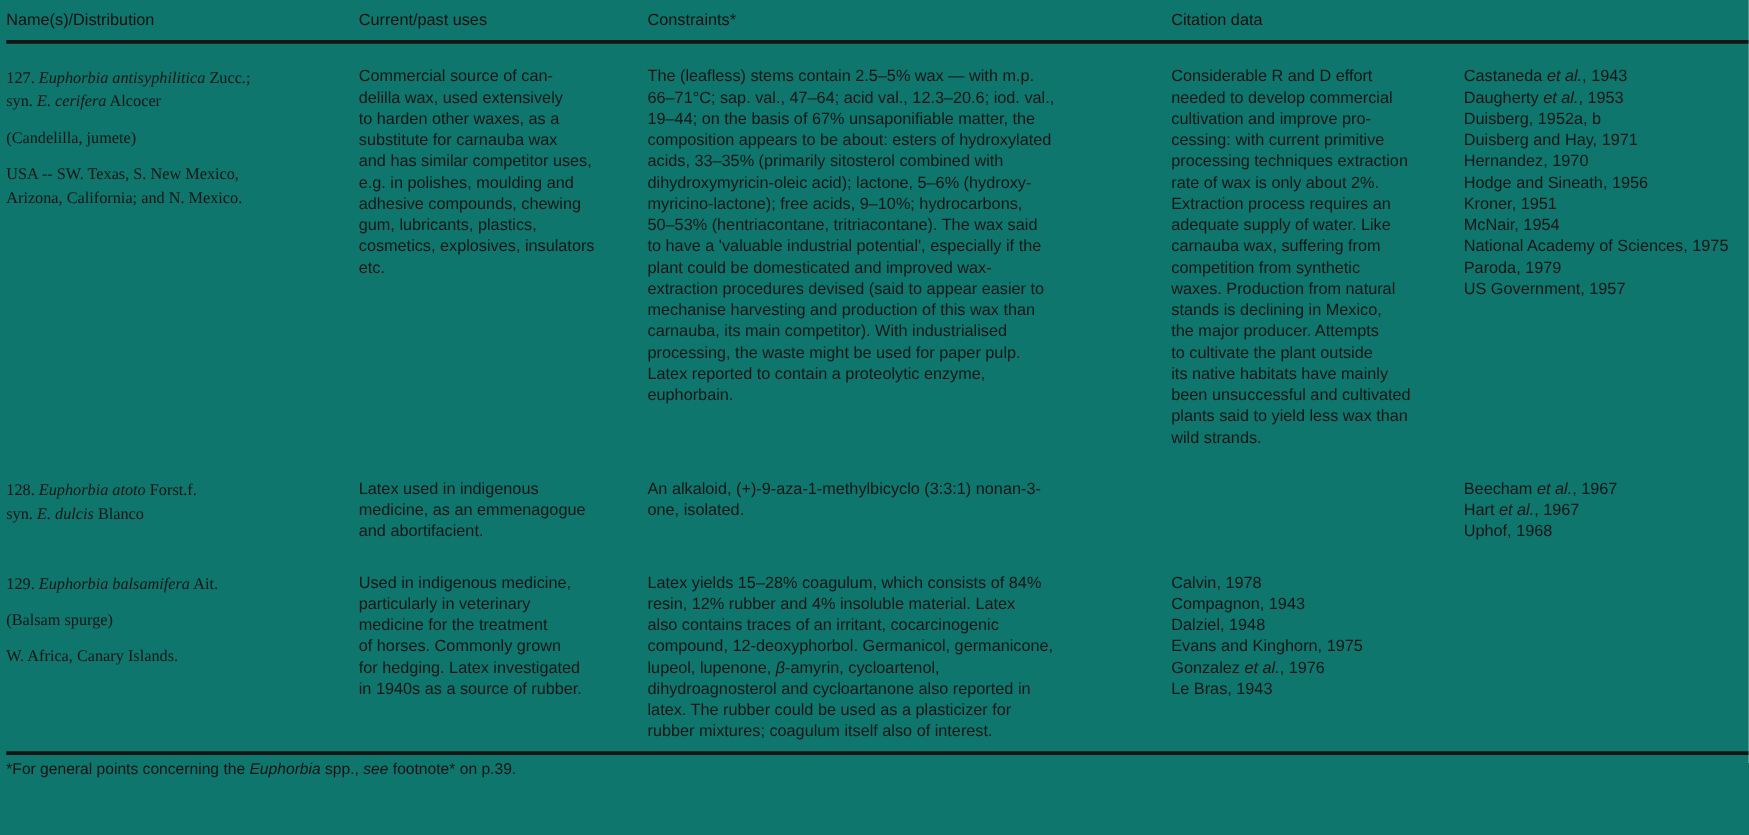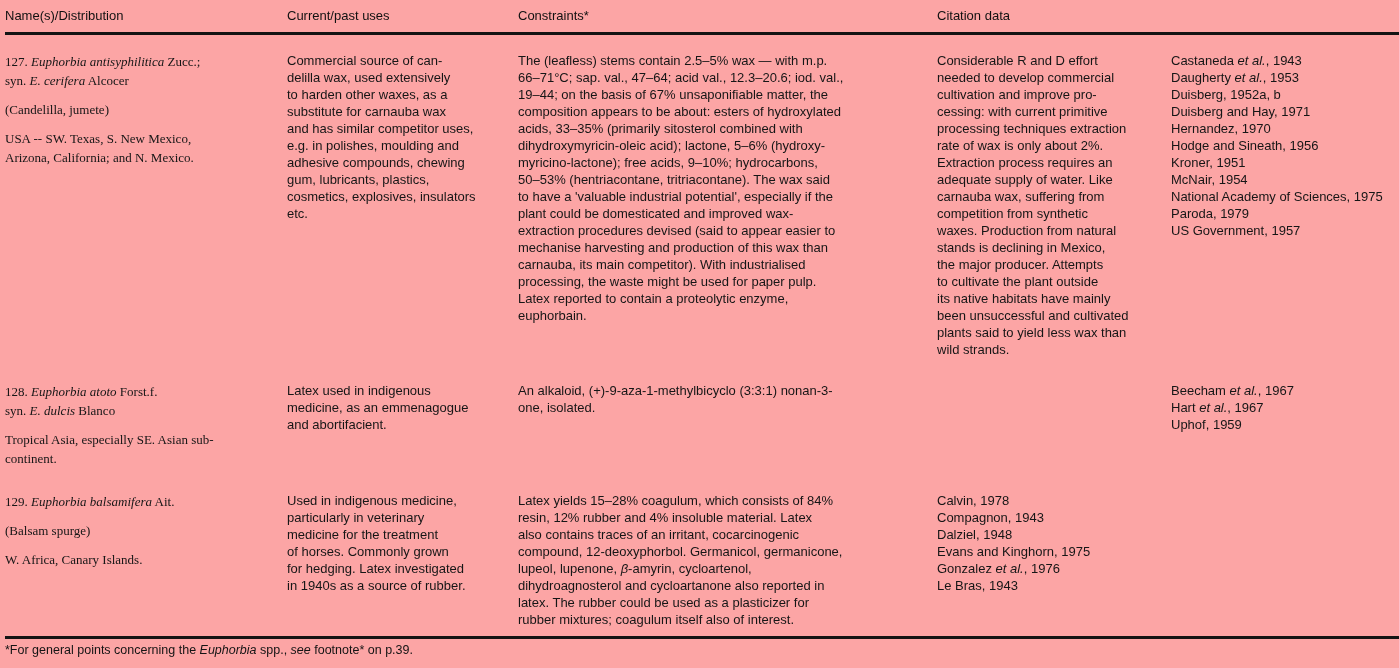--- a/index.html
+++ b/index.html
@@ -3,21 +3,21 @@
 <meta charset="utf-8">
 <style>
   html,body{margin:0;padding:0;}
   body{
     background:#e8e8e6;
     font-family:"Liberation Sans", sans-serif;
   }
   .page{
     position:relative;
     width:1399px;height:668px;
-    background:#fca5a5;
+    background:#0f766e;
     color:#161616;
     font-size:13px;
     box-sizing:border-box;
     padding:8px 0 0 5px;
     overflow:hidden;
   }
   .grid{
     display:grid;
     grid-template-columns:282px 231px 419px 234px 1fr;
     align-items:start;
@@ -146,37 +146,35 @@
         <div class="cite">National Academy of Sciences, 1975</div>
         <div class="cite">Paroda, 1979</div>
         <div class="cite">US Government, 1957</div>
       </div>
   </div>
 
   <div class="grid row">
     <div class="cell name-cell">
         <div class="para">128.  <i>Euphorbia atoto</i> Forst.f.
 syn. <i>E. dulcis</i> Blanco</div>
-        <div class="para">Tropical Asia, especially SE. Asian sub-
-continent.</div>
       </div>
     <div class="cell">
         <div class="para">Latex used in indigenous
 medicine, as an emmenagogue
 and abortifacient.</div>
       </div>
     <div class="cell">
         <div class="para">An alkaloid, (+)-9-aza-1-methylbicyclo (3:3:1) nonan-3-
 one, isolated.</div>
       </div>
     <div class="cell"></div>
     <div class="cell cites">
         <div class="cite">Beecham <i>et al.</i>, 1967</div>
         <div class="cite">Hart <i>et al.</i>, 1967</div>
-        <div class="cite">Uphof, 1959</div>
+        <div class="cite">Uphof, 1968</div>
       </div>
   </div>
 
   <div class="grid row">
     <div class="cell name-cell">
         <div class="para">129.  <i>Euphorbia balsamifera</i> Ait.</div>
         <div class="para">(Balsam spurge)</div>
         <div class="para">W. Africa, Canary Islands.</div>
       </div>
     <div class="cell">

